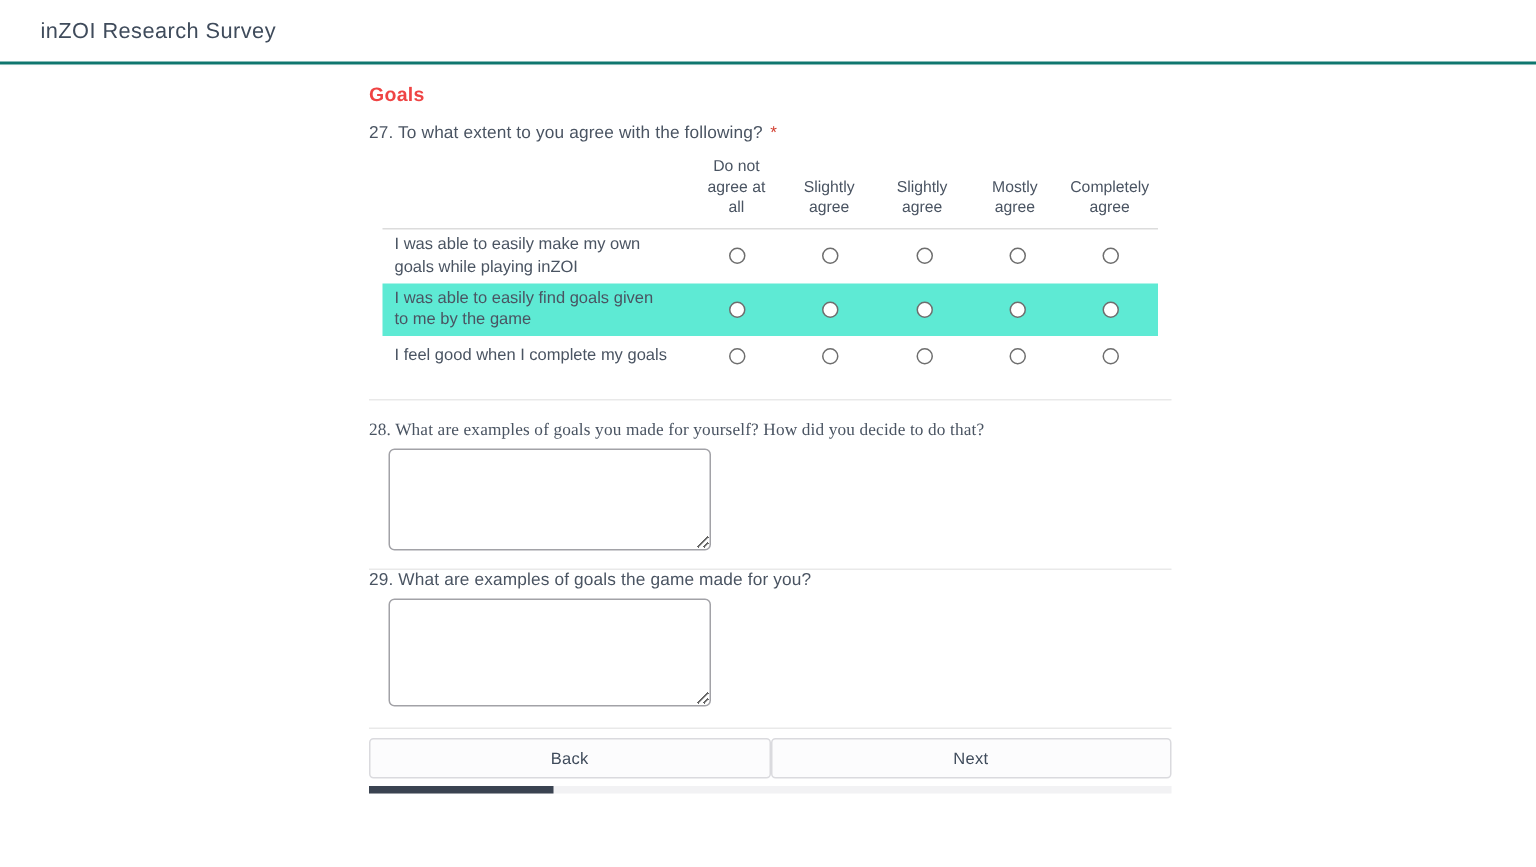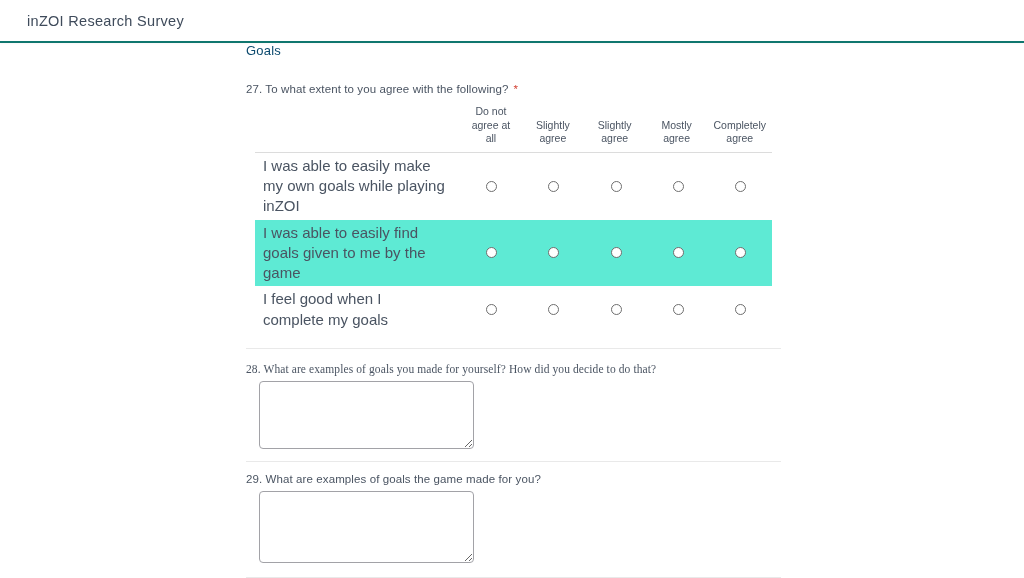--- a/index.html
+++ b/index.html
@@ -22,31 +22,33 @@
     font-size: 14.5px;
     color: #3f4b5b;
     letter-spacing: 0.3px;
   }
   
   .survey-main {
     width: 535px;
     margin-left: 246px;
   }
   .section-title {
+    margin-top: 12px;
     font-size: 13px;
-    color: #0c4a6e;
+    color: #ef4444;
     letter-spacing: 0.2px;
+    font-weight: bold;
   }
   .q-label {
     font-size: 11.5px;
     color: #4a5462;
     letter-spacing: 0.1px;
     line-height: 1.3;
   }
-  .q27-label-row { margin-top: 24px; }
+  .q27-label-row { margin-top: 12px; }
   .required-mark { color: #d23f31; margin-left: 5px; font-size: 11.5px; }
   
   .matrix { margin: 8px 9px 15px 9px; }
   .m-header {
     display: flex;
     align-items: flex-end;
     padding-bottom: 6px;
     border-bottom: 1px solid #dcdcdc;
   }
   .m-spacer { width: 205px; flex: none; }
@@ -61,37 +63,37 @@
   .m-row {
     display: flex;
     align-items: center;
     min-height: 27px;
     padding: 3px 0;
   }
   .m-row.alt { background: #5eead4; }
   .m-label {
     width: 205px; flex: none;
     padding-left: 8px; padding-right: 14px;
-    font-size: 15px;
+    font-size: 11px;
     line-height: 1.35;
     color: #4a5462;
   }
   .m-cell { flex: 1; display: flex; justify-content: center; align-items: center; }
   .radio {
     width: 11px; height: 11px;
     border: 1.5px solid #6e6e6e;
     border-radius: 50%;
     background: #ffffff;
     cursor: pointer;
   }
   
   .divider { border-top: 1px solid #e9e9e9; }
   .div-after-matrix { margin-top: 8px; }
   .q28-label { margin-top: 13px; font-family: Liberation Serif, serif; }
-  .q29-label { margin-top: 10px; }
+  .q29-label { }
   .answer-textarea {
     display: block;
     margin: 4px 0 0 13px;
     width: 215px;
     border: 1px solid #a2a2a7;
     border-radius: 4px;
     background: #ffffff;
     resize: both;
     font-family: "Liberation Sans", sans-serif;
     font-size: 11px;

